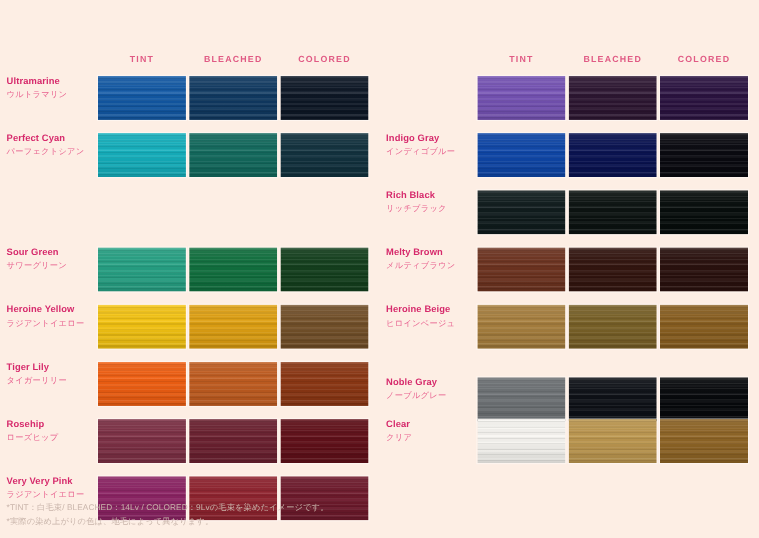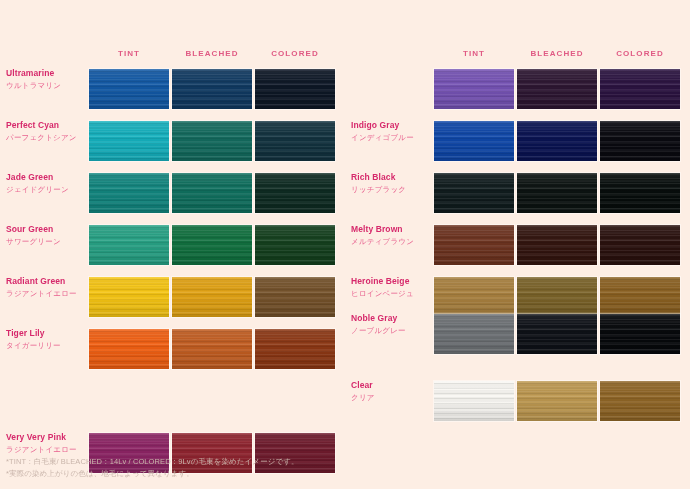--- a/index.html
+++ b/index.html
@@ -211,43 +211,20 @@
             <div class="shade"></div>
           </div>
         <div class="swatch s2">
             <div class="fill" style="background: rgb(18, 50, 63);"></div>
             <div class="tex"></div>
             <div class="shade"></div>
           </div>
       </div>
     </div>
 
-    <div class="row" style="top:134px">
-      <div class="row-label">
-        <div class="name-en">Jade Green</div>
-        <div class="name-jp">ジェイドグリーン</div>
-      </div>
-      <div class="swatches">
-        <div class="swatch s0">
-            <div class="fill" style="background: rgb(18, 133, 126);"></div>
-            <div class="tex"></div>
-            <div class="shade"></div>
-          </div>
-        <div class="swatch s1">
-            <div class="fill" style="background: rgb(15, 111, 94);"></div>
-            <div class="tex"></div>
-            <div class="shade"></div>
-          </div>
-        <div class="swatch s2">
-            <div class="fill" style="background: rgb(14, 43, 34);"></div>
-            <div class="tex"></div>
-            <div class="shade"></div>
-          </div>
-      </div>
-    </div>
 
     <div class="row" style="top:186px">
       <div class="row-label">
         <div class="name-en">Sour Green</div>
         <div class="name-jp">サワーグリーン</div>
       </div>
       <div class="swatches">
         <div class="swatch s0">
             <div class="fill" style="background: rgb(39, 161, 132);"></div>
             <div class="tex"></div>
@@ -261,21 +238,21 @@
         <div class="swatch s2">
             <div class="fill" style="background: rgb(20, 64, 30);"></div>
             <div class="tex"></div>
             <div class="shade"></div>
           </div>
       </div>
     </div>
 
     <div class="row" style="top:238px">
       <div class="row-label">
-        <div class="name-en">Radiant Green</div>
+        <div class="name-en">Heroine Yellow</div>
         <div class="name-jp">ラジアントイエロー</div>
       </div>
       <div class="swatches">
         <div class="swatch s0">
             <div class="fill" style="background: rgb(245, 196, 19);"></div>
             <div class="tex"></div>
             <div class="shade"></div>
           </div>
         <div class="swatch s1">
             <div class="fill" style="background: rgb(224, 161, 19);"></div>
@@ -307,20 +284,43 @@
             <div class="shade"></div>
           </div>
         <div class="swatch s2">
             <div class="fill" style="background: rgb(140, 55, 20);"></div>
             <div class="tex"></div>
             <div class="shade"></div>
           </div>
       </div>
     </div>
 
+    <div class="row" style="top:342px">
+      <div class="row-label">
+        <div class="name-en">Rosehip</div>
+        <div class="name-jp">ローズヒップ</div>
+      </div>
+      <div class="swatches">
+        <div class="swatch s0">
+            <div class="fill" style="background: rgb(125, 48, 69);"></div>
+            <div class="tex"></div>
+            <div class="shade"></div>
+          </div>
+        <div class="swatch s1">
+            <div class="fill" style="background: rgb(107, 33, 48);"></div>
+            <div class="tex"></div>
+            <div class="shade"></div>
+          </div>
+        <div class="swatch s2">
+            <div class="fill" style="background: rgb(97, 16, 25);"></div>
+            <div class="tex"></div>
+            <div class="shade"></div>
+          </div>
+      </div>
+    </div>
 
     <div class="row" style="top:394px">
       <div class="row-label">
         <div class="name-en">Very Very Pink</div>
         <div class="name-jp">ラジアントイエロー</div>
       </div>
       <div class="swatches">
         <div class="swatch s0">
             <div class="fill" style="background: rgb(140, 36, 100);"></div>
             <div class="tex"></div>
@@ -456,21 +456,21 @@
             <div class="shade"></div>
           </div>
         <div class="swatch s2">
             <div class="fill" style="background: rgb(138, 96, 33);"></div>
             <div class="tex"></div>
             <div class="shade"></div>
           </div>
       </div>
     </div>
 
-    <div class="row" style="top:275px">
+    <div class="row" style="top:304px">
       <div class="row-label">
         <div class="name-en">Noble Gray</div>
         <div class="name-jp">ノーブルグレー</div>
       </div>
       <div class="swatches">
         <div class="swatch s0">
             <div class="fill" style="background: rgb(109, 113, 117);"></div>
             <div class="tex"></div>
             <div class="shade"></div>
           </div>

